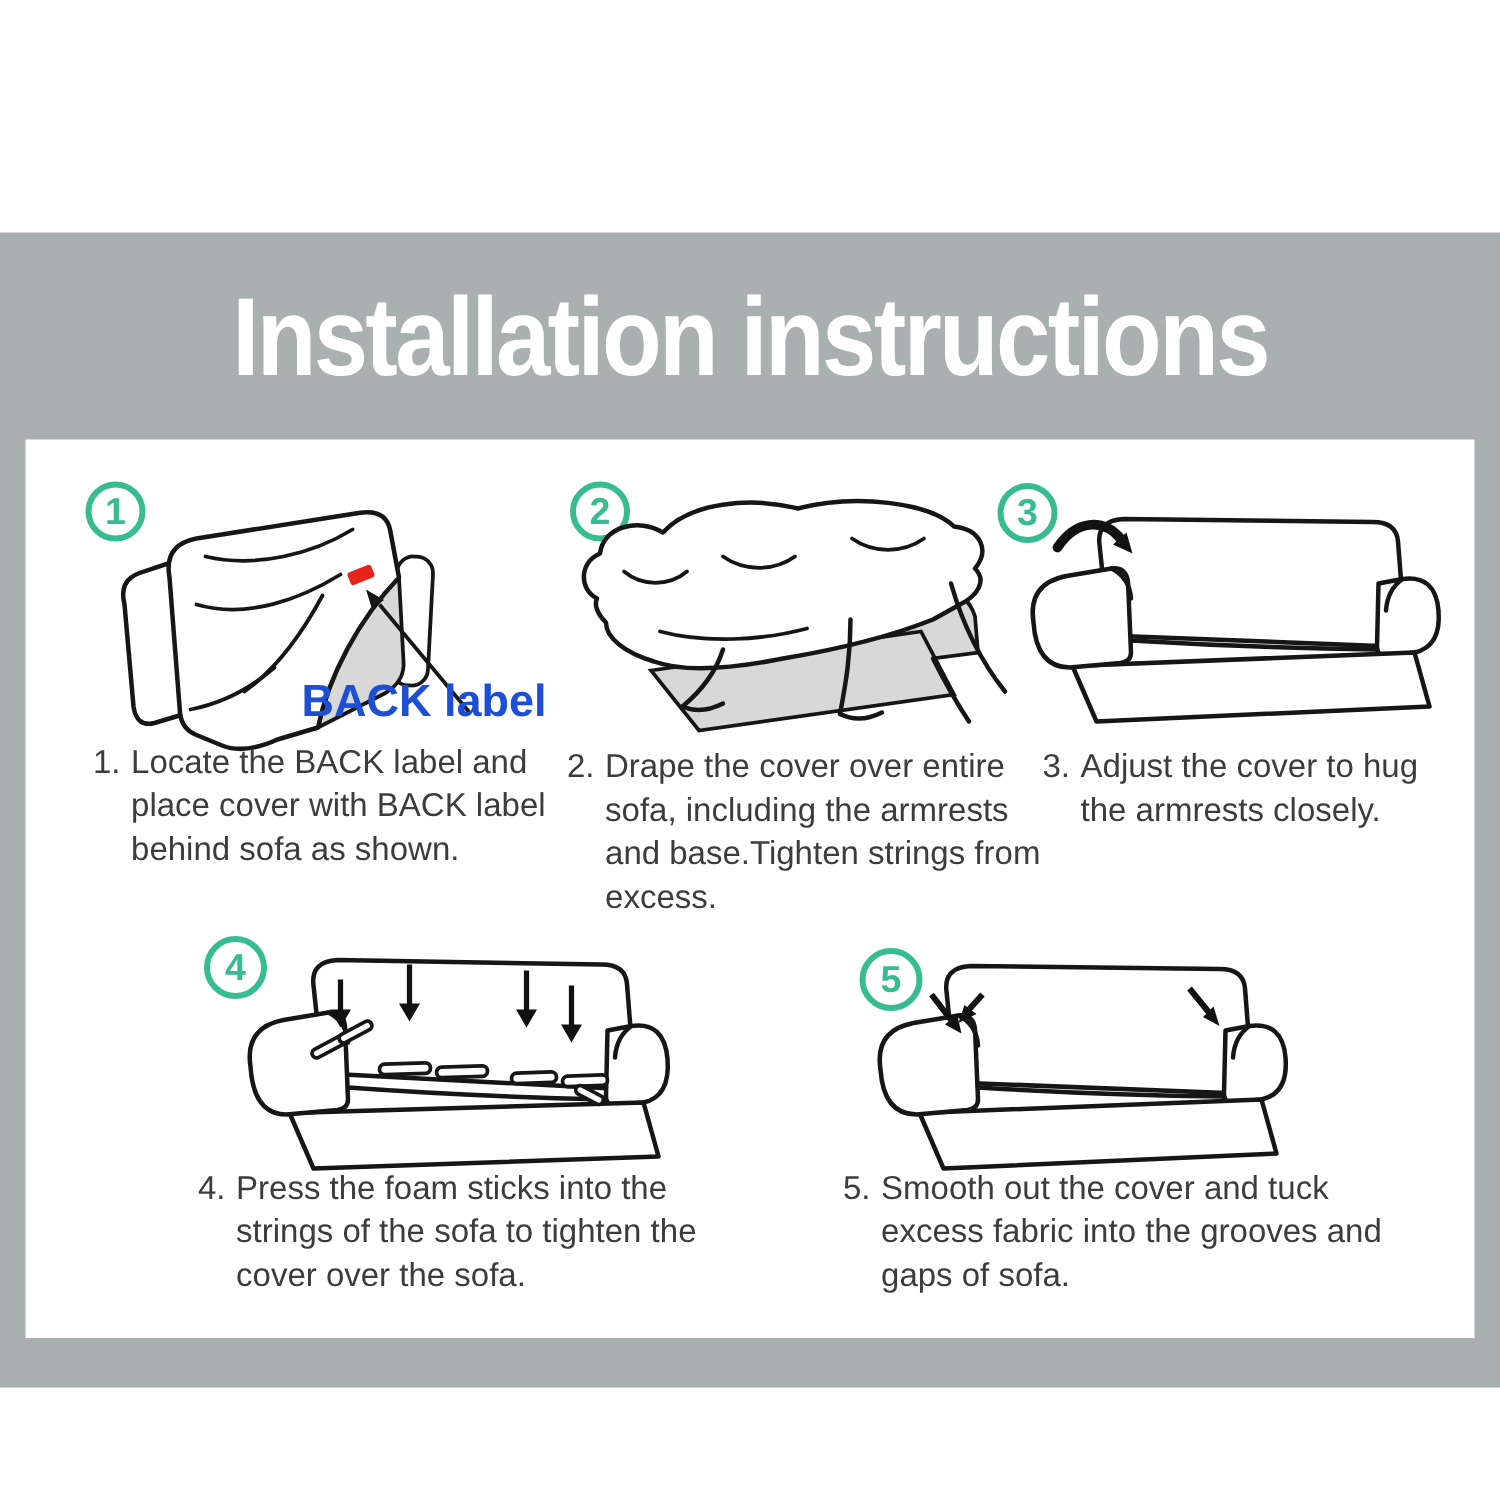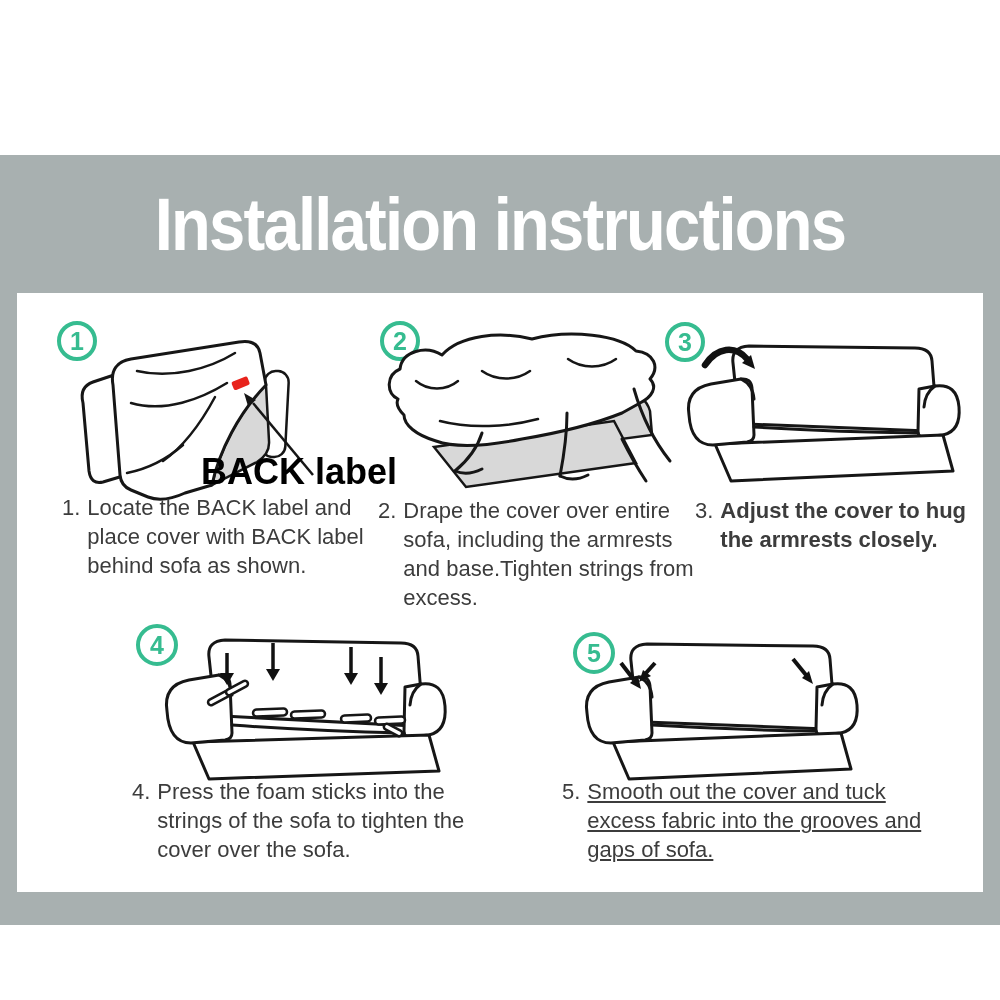--- a/index.html
+++ b/index.html
@@ -38,21 +38,21 @@
     display:flex;align-items:center;justify-content:center;
     color:var(--accent-green);font-size:25px;font-weight:700;
   }
   .illu{position:absolute;}
   .cap{
     position:absolute;display:flex;color:var(--text-dark);
     font-size:22px;line-height:29px;
   }
   .cap .n{flex:none;margin-right:7px;}
   .back-label{
-    position:absolute;color:#000000;font-size:36px;font-weight:bold;
+    position:absolute;color:#1d4ed8;font-size:30px;font-weight:bold;
     letter-spacing:0px;white-space:nowrap;
   }
   svg{display:block;}
   .stroke{fill:none;stroke:var(--line-black);stroke-width:3;stroke-linecap:round;stroke-linejoin:round;}
   .stroke-fill{fill:#ffffff;stroke:var(--line-black);stroke-width:3;stroke-linecap:round;stroke-linejoin:round;}
   .thin{stroke-width:2.5;}
 </style>
 </head>
 <body>
 
@@ -133,21 +133,21 @@
           <path class="stroke" d="M64,48 Q76,54 77,68"></path>
           <path class="stroke" d="M77,96 Q160,101 241,102"></path>
           <g>
             <path d="M28,34 C40,16 58,14 70,28" fill="none" stroke="#111" stroke-width="6.5" stroke-linecap="round"></path>
             <polygon points="78,38 74,24 65,32" fill="#111"></polygon>
           </g>
         </g>
       </svg>
       <div class="cap" style="left:678px;top:203px;">
         <span class="n">3.</span>
-        <span class="t" style="width:255px;font-weight:bold;">Adjust the cover to hug the armrests closely.</span>
+        <span class="t" style="width:255px;">Adjust the cover to hug the armrests closely.</span>
       </div>
 
       <div class="badge" style="left:119px;top:331px;width:42px;height:42px;">
         <span>4</span>
       </div>
       <svg class="illu" style="left:138px;top:334px;" width="310" height="168" viewBox="0 0 310 168">
         <g>
           <path class="stroke-fill" d="M60,86 L54,30 Q52,14 70,13 L246,16 Q262,16 263,29 L268,92 Q268,100 259,99 L68,89 Q60,89 60,86 Z"></path>
           <path class="stroke-fill" d="M250,60 L266,57 Q288,54 290,79 Q292,104 274,108 L254,110 Q249,110 249,104 Z"></path>
           <path class="stroke" d="M266,57 Q256,64 255,78"></path>
@@ -198,18 +198,18 @@
               <polygon points="66,60 63,47 55,54" stroke="none"></polygon>
             <line x1="80" y1="34" x2="71" y2="44" stroke-width="4"></line>
               <polygon points="64,53 76,47 68,41" stroke="none"></polygon>
             <line x1="218" y1="30" x2="231" y2="46" stroke-width="4"></line>
               <polygon points="238,55 234,42 227,49" stroke="none"></polygon>
           </g>
         </g>
       </svg>
       <div class="cap" style="left:545px;top:484px;">
         <span class="n">5.</span>
-        <span class="t" style="width:335px;text-decoration:underline;">Smooth out the cover and tuck excess fabric into the grooves and gaps of sofa.</span>
+        <span class="t" style="width:335px;">Smooth out the cover and tuck excess fabric into the grooves and gaps of sofa.</span>
       </div>
 
     </div>
   </div>
 </div>
 
 </body></html>

